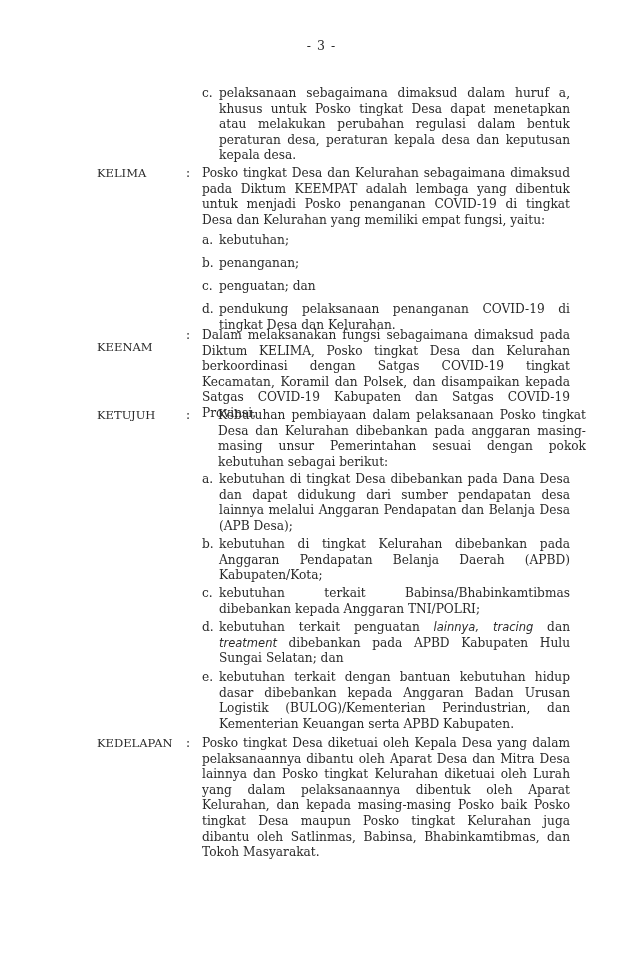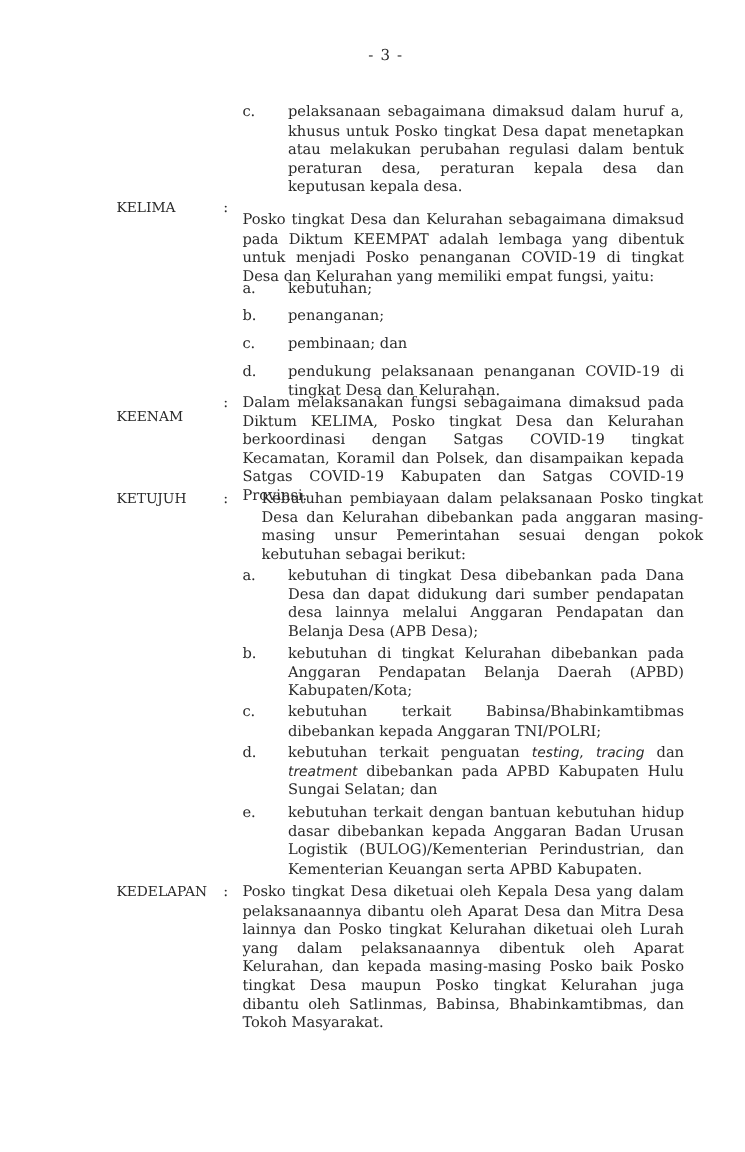--- a/index.html
+++ b/index.html
@@ -6,47 +6,47 @@
   body {
     width: 621px; height: 960px; background: #ffffff; position: relative; overflow: hidden;
     font-family: "DejaVu Serif", serif; color: #2a2a2a; font-size: 12.2px;
   }
   .page-num { position: absolute; top: 38px; left: 0; width: 621px; text-align: center; font-size: 12.5px; letter-spacing: 1px; padding-left: 22px; box-sizing: border-box; }
   .label { position: absolute; left: 61px; font-size: 11.5px; margin-left: 36px; }
   .colon { position: absolute; left: 186px; }
   .para { position: absolute; left: 202px; width: 368px; line-height: 15.6px; text-align: justify; }
   .item { position: absolute; left: 202px; width: 368px; line-height: 15.6px; }
   .item .mk { position: absolute; left: 0; top: 0; }
-  .item .tx { display: block; margin-left: 38px; text-align: justify; }
+  .item .tx { display: block; margin-left: 17px; text-align: justify; }
   em { font-style: italic; font-family: "DejaVu Sans", sans-serif; font-size: 11.5px; }
 </style>
 </head>
 <body>
 
 <div class="page-num">- 3 -</div>
 
 <div class="item" style="top:86px;">
   <span class="mk">c.</span>
   <span class="tx">pelaksanaan sebagaimana dimaksud dalam huruf a, khusus untuk Posko tingkat Desa dapat menetapkan atau melakukan perubahan regulasi dalam bentuk peraturan desa, peraturan kepala desa dan keputusan kepala desa.</span>
 </div>
 
 <div class="label" style="top:166px;">KELIMA</div>
 <div class="colon" style="top:166px;">:</div>
-<div class="para" style="top:176px;">Posko tingkat Desa dan Kelurahan sebagaimana dimaksud pada Diktum KEEMPAT adalah lembaga yang dibentuk untuk menjadi Posko penanganan COVID-19 di tingkat Desa dan Kelurahan yang memiliki empat fungsi, yaitu:</div>
+<div class="para" style="top:166px;">Posko tingkat Desa dan Kelurahan sebagaimana dimaksud pada Diktum KEEMPAT adalah lembaga yang dibentuk untuk menjadi Posko penanganan COVID-19 di tingkat Desa dan Kelurahan yang memiliki empat fungsi, yaitu:</div>
 <div class="item" style="top:233px;">
   <span class="mk">a.</span>
   <span class="tx">kebutuhan;</span>
 </div>
 <div class="item" style="top:256px;">
   <span class="mk">b.</span>
   <span class="tx">penanganan;</span>
 </div>
 <div class="item" style="top:279px;">
   <span class="mk">c.</span>
-  <span class="tx">pembinaan; dan</span>
+  <span class="tx">penguatan; dan</span>
 </div>
 <div class="item" style="top:302px;">
   <span class="mk">d.</span>
   <span class="tx">pendukung pelaksanaan penanganan COVID-19 di tingkat Desa dan Kelurahan.</span>
 </div>
 
 <div class="label" style="top:340px;">KEENAM</div>
 <div class="colon" style="top:328px;">:</div>
 <div class="para" style="top:328px;">Dalam melaksanakan fungsi sebagaimana dimaksud pada Diktum KELIMA, Posko tingkat Desa dan Kelurahan berkoordinasi dengan Satgas COVID-19 tingkat Kecamatan, Koramil dan Polsek, dan disampaikan kepada Satgas COVID-19 Kabupaten dan Satgas COVID-19 Provinsi.</div>
 
@@ -61,21 +61,21 @@
 <div class="item" style="top:537px;">
   <span class="mk">b.</span>
   <span class="tx">kebutuhan di tingkat Kelurahan dibebankan pada Anggaran Pendapatan Belanja Daerah (APBD) Kabupaten/Kota;</span>
 </div>
 <div class="item" style="top:586px;">
   <span class="mk">c.</span>
   <span class="tx">kebutuhan terkait Babinsa/Bhabinkamtibmas dibebankan kepada Anggaran TNI/POLRI;</span>
 </div>
 <div class="item" style="top:620px;">
   <span class="mk">d.</span>
-  <span class="tx"><span>kebutuhan terkait penguatan </span><em>testing,</em><span> </span><em>tracing</em><span> dan </span><em>treatment</em><span> dibebankan pada APBD Kabupaten Hulu Sungai Selatan; dan</span></span>
+  <span class="tx"><span>kebutuhan terkait penguatan </span><em>lainnya,</em><span> </span><em>tracing</em><span> dan </span><em>treatment</em><span> dibebankan pada APBD Kabupaten Hulu Sungai Selatan; dan</span></span>
 </div>
 <div class="item" style="top:670px;">
   <span class="mk">e.</span>
   <span class="tx">kebutuhan terkait dengan bantuan kebutuhan hidup dasar dibebankan kepada Anggaran Badan Urusan Logistik (BULOG)/Kementerian Perindustrian, dan Kementerian Keuangan serta APBD Kabupaten.</span>
 </div>
 
 <div class="label" style="top:736px;">KEDELAPAN</div>
 <div class="colon" style="top:736px;">:</div>
 <div class="para" style="top:736px;">Posko tingkat Desa diketuai oleh Kepala Desa yang dalam pelaksanaannya dibantu oleh Aparat Desa dan Mitra Desa lainnya dan Posko tingkat Kelurahan diketuai oleh Lurah yang dalam pelaksanaannya dibentuk oleh Aparat Kelurahan, dan kepada masing-masing Posko baik Posko tingkat Desa maupun Posko tingkat Kelurahan juga dibantu oleh Satlinmas, Babinsa, Bhabinkamtibmas, dan Tokoh Masyarakat.</div>
 

